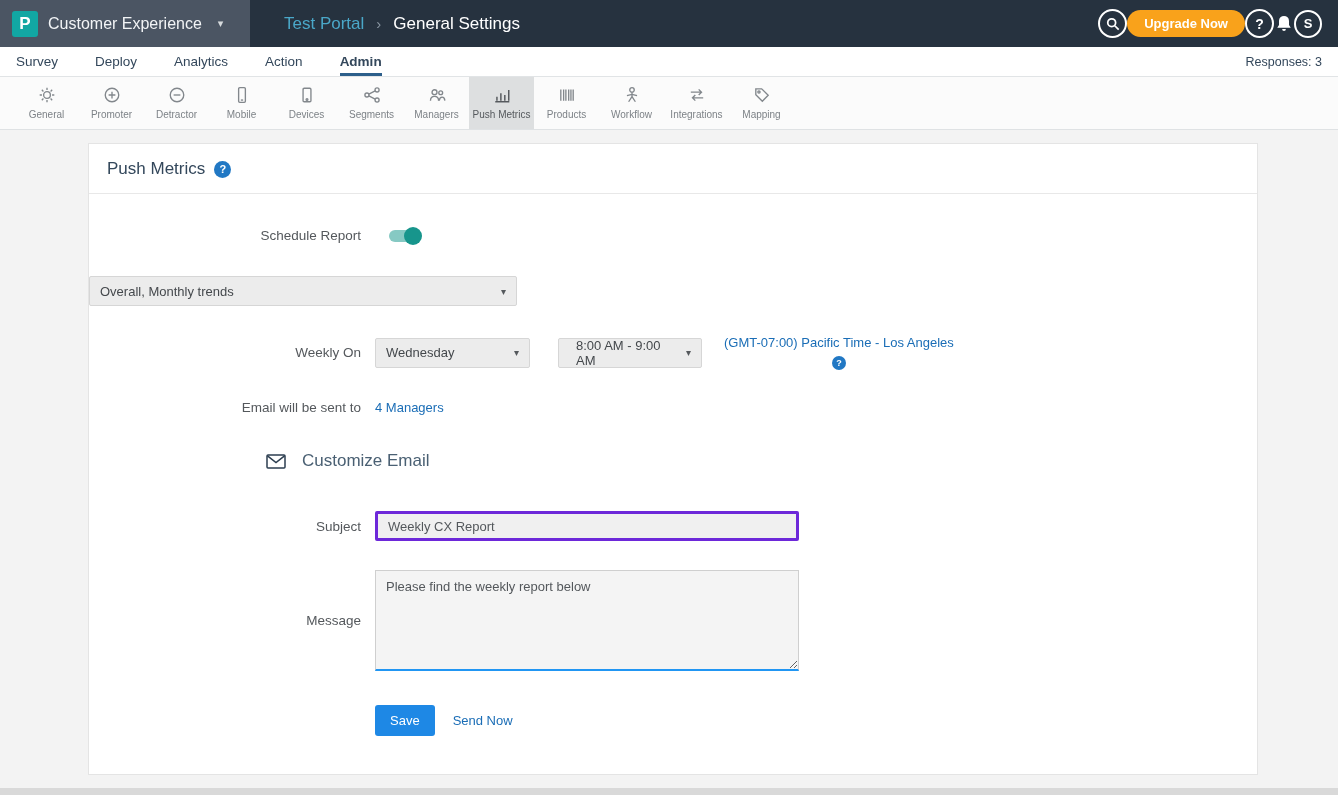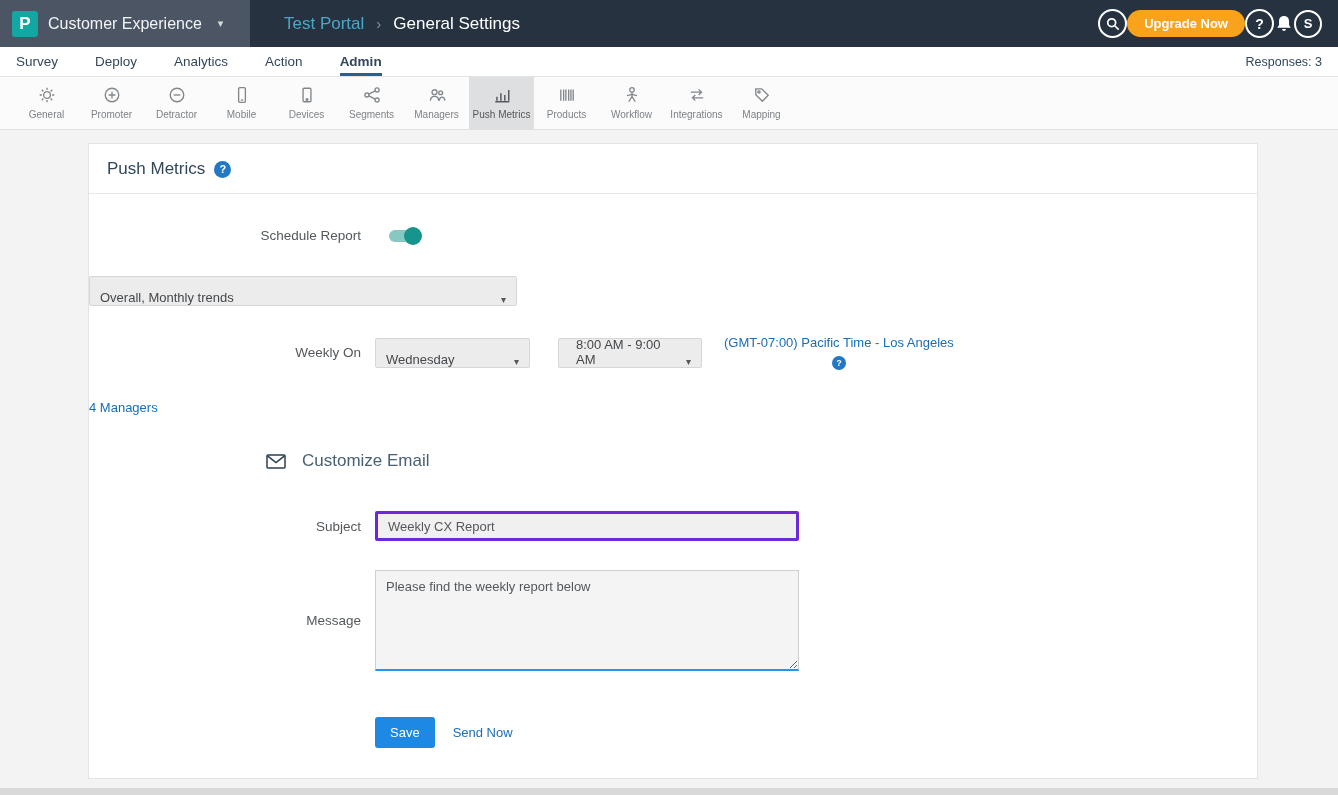--- a/index.html
+++ b/index.html
@@ -47,36 +47,36 @@
   .form { padding-top: 34px; }
   .form-row { display: flex; align-items: center; margin-bottom: 29px; }
   .f-label { width: 286px; text-align: right; padding-right: 14px; color: #54585c; font-size: 13.5px; flex-shrink: 0; }
   .f-field { display: flex; align-items: center; }
 
   
   .toggle { position: relative; width: 30px; height: 12px; background: #86c9c3; border-radius: 7px; cursor: pointer; margin-left: 14px; }
   .toggle .knob { position: absolute; right: -3px; top: -3px; width: 18px; height: 18px; border-radius: 50%; background: #17958c; }
 
   
-  .select { height: 30px; background: #ececec; border: 1px solid #d6d6d6; border-radius: 2px; display: flex; align-items: flex-end; justify-content: space-between; padding: 0 10px; font-size: 13px; color: #44484c; cursor: pointer; }
+  .select { height: 30px; background: #ececec; border: 1px solid #d6d6d6; border-radius: 2px; display: flex; align-items: center; justify-content: space-between; padding: 0 10px; font-size: 13px; color: #44484c; cursor: pointer; }
   .select .sel-caret { color: #55595d; font-size: 10px; margin-left: 10px; }
   .select.wide { width: 428px; }
   .select.day { width: 155px; }
   .select.time { width: 144px; margin-left: 28px; padding-left: 17px; }
 
   .tz { margin-left: 22px; color: #1a6db6; font-size: 13px; display: flex; align-items: center; gap: 6px; flex-direction: column; }
   .link { color: #1a6db6; font-size: 13px; text-decoration: none; cursor: pointer; }
 
   .customize-heading { display: flex; align-items: center; gap: 16px; margin: 36px 0 40px 177px; }
   .customize-heading .h-text { font-size: 17px; color: #4a6073; }
 
   .text-input { width: 424px; height: 30px; background: #f0f0f0; border: 3px solid #6d28d9; border-radius: 2px; padding: 0 10px; font-size: 13px; color: #54585c; font-family: "Liberation Sans", sans-serif; }
   .textarea { width: 424px; height: 101px; background: #f4f4f4; border: 1px solid #cfcfcf; border-bottom: 2px solid #2196f3; padding: 8px 10px; font-size: 13px; color: #54585c; font-family: "Liberation Sans", sans-serif; resize: vertical; }
 
-  .btn-row { margin-top: 46px; margin-bottom: 30px; }
+  .btn-row { margin-top: 34px; margin-bottom: 30px; }
   .save-btn { background: #1e88e5; color: #fff; border: none; border-radius: 3px; font-size: 13px; padding: 8px 15px; cursor: pointer; }
   .send-now { margin-left: 18px; }
 
   .bottom-strip { position: absolute; bottom: 0; left: 0; width: 100%; height: 7px; background: #d9d9d9; }
 </style>
 </head>
 <body>
 
 <div class="app">
 
@@ -266,20 +266,21 @@
             <span class="sel-caret">▾</span>
           </div>
           <div class="tz">
             <span>(GMT-07:00) Pacific Time - Los Angeles</span>
             <span class="q-icon small">?</span>
           </div>
         </div>
       </div>
 
       <div class="form-row">
+        <div class="f-label">Email will be sent to</div>
         <div class="f-field">
           <a class="link">4 Managers</a>
         </div>
       </div>
 
       <div class="customize-heading">
         <svg width="20" height="15" viewBox="0 0 20 15" fill="none" stroke="#2c3e50" stroke-width="1.5">
           <rect x="1" y="1" width="18" height="13" rx="1"></rect>
             <path d="M1.5 1.8L10 8.5l8.5-6.7"></path>
         </svg>

